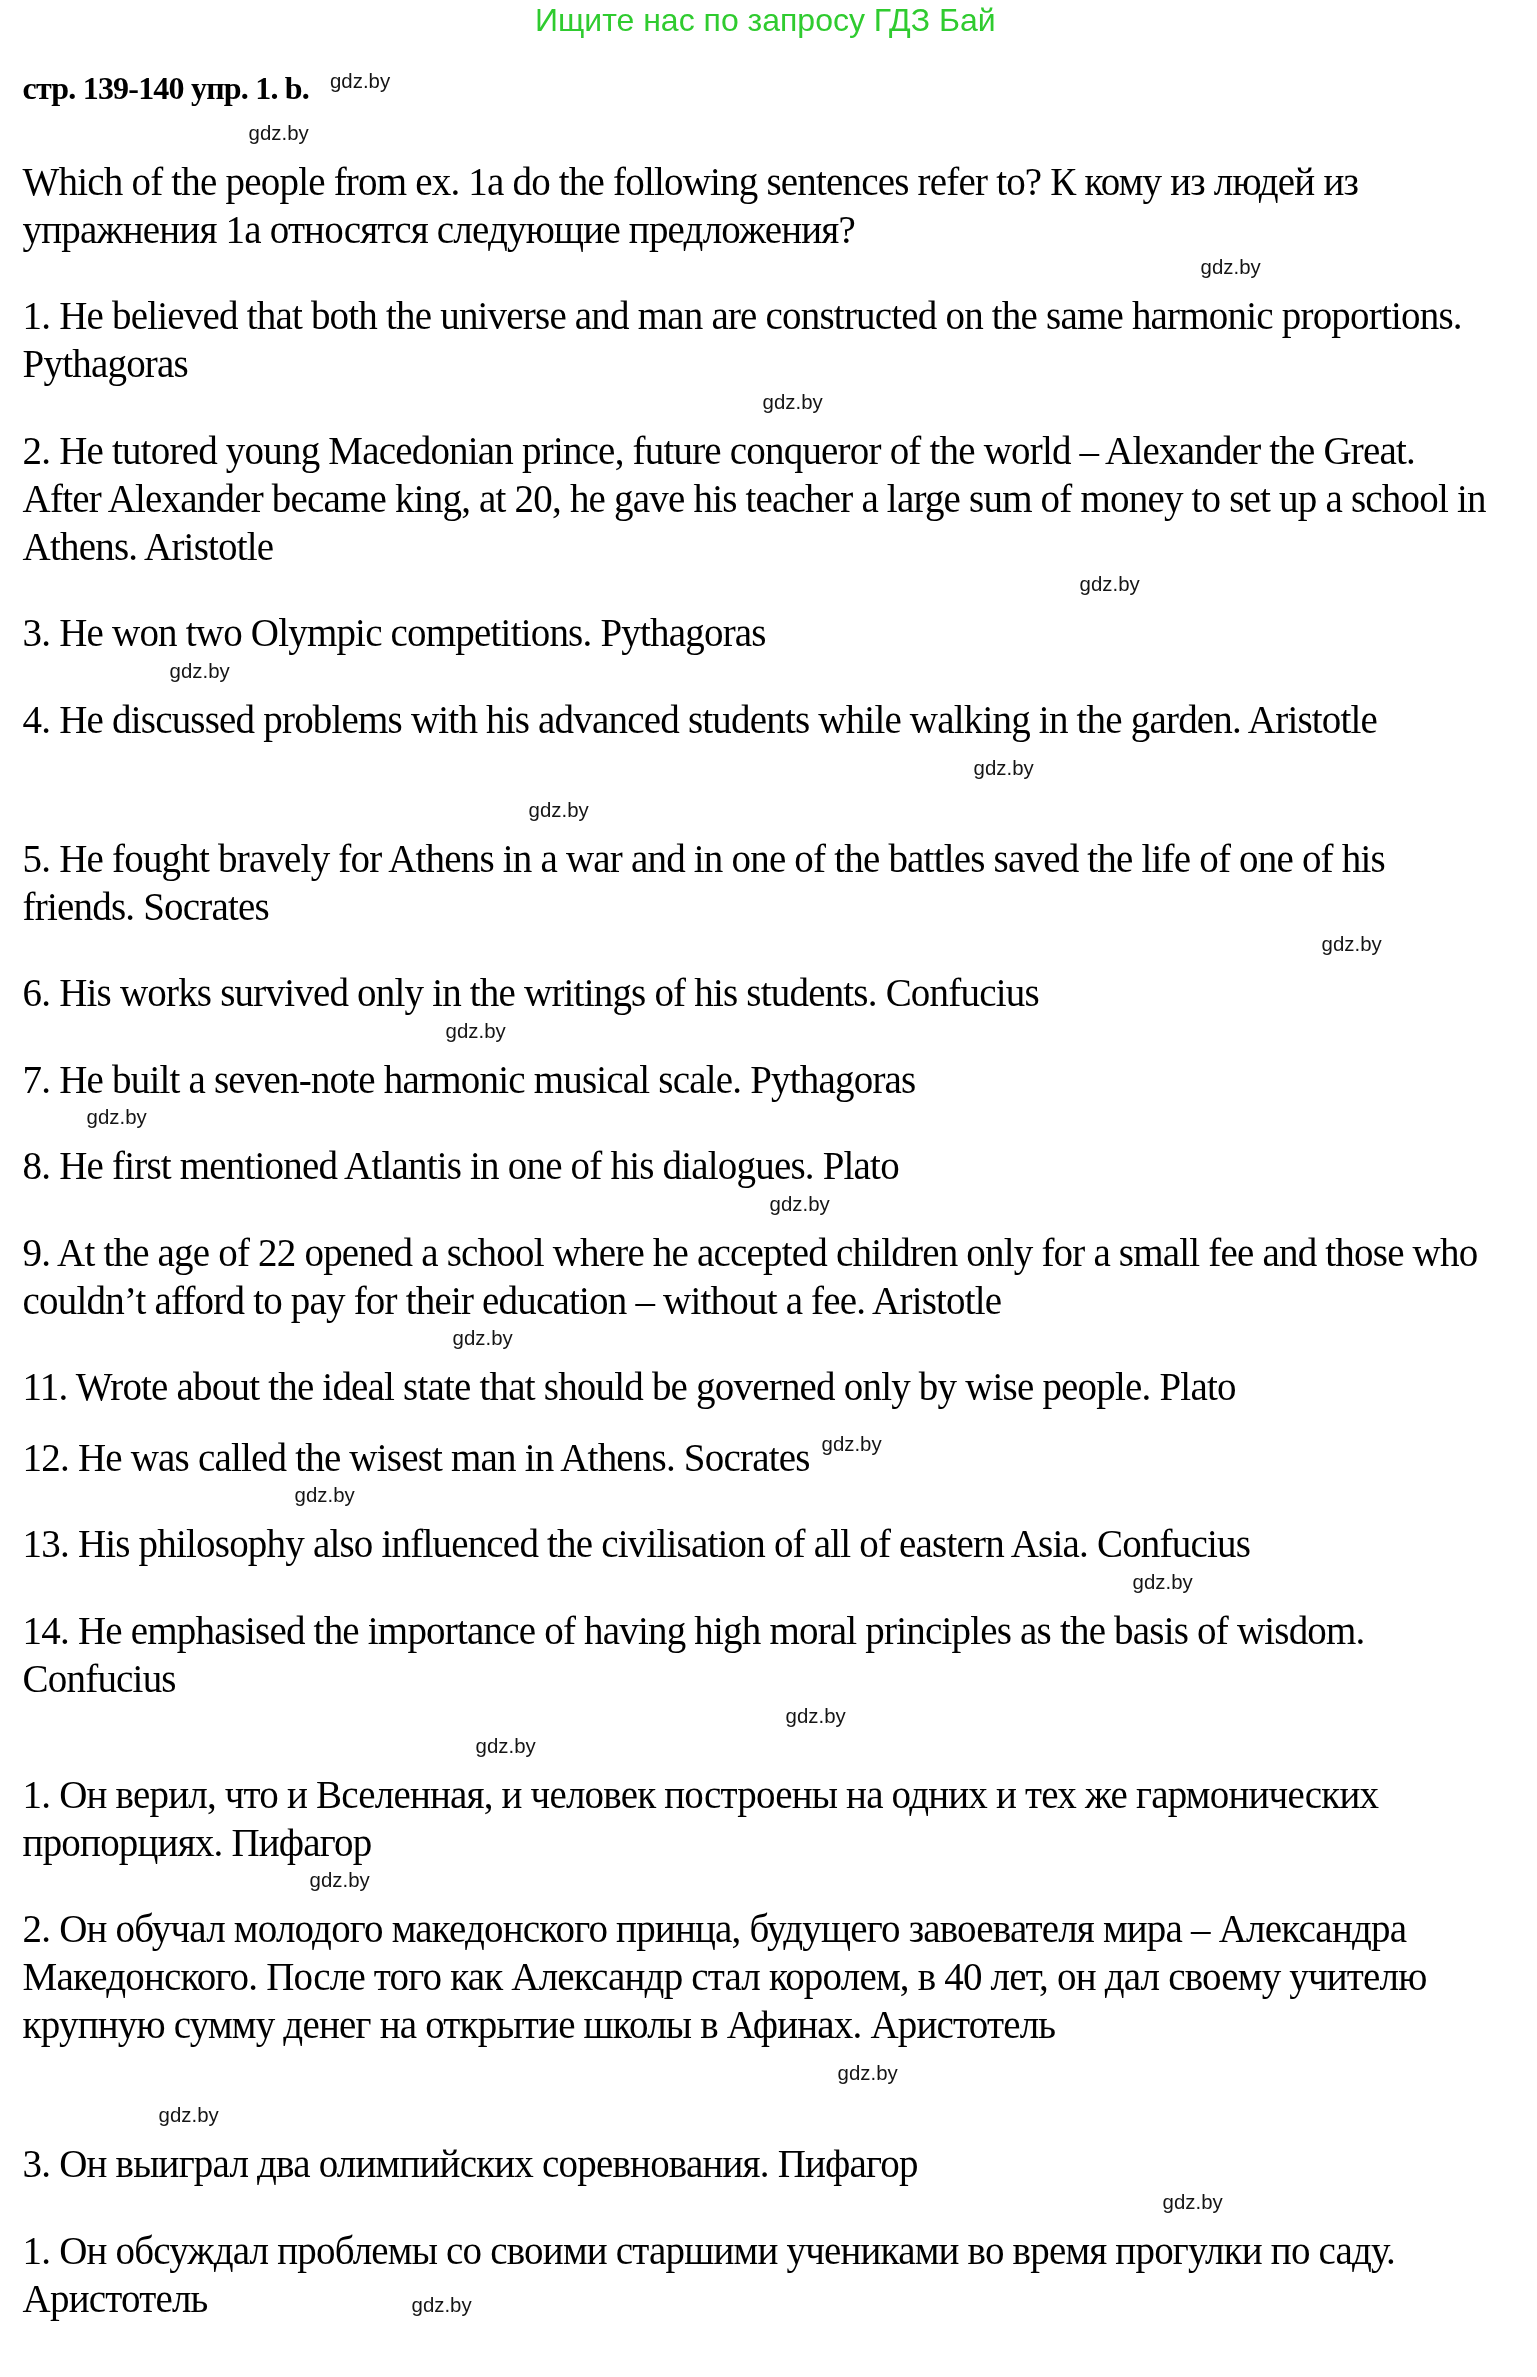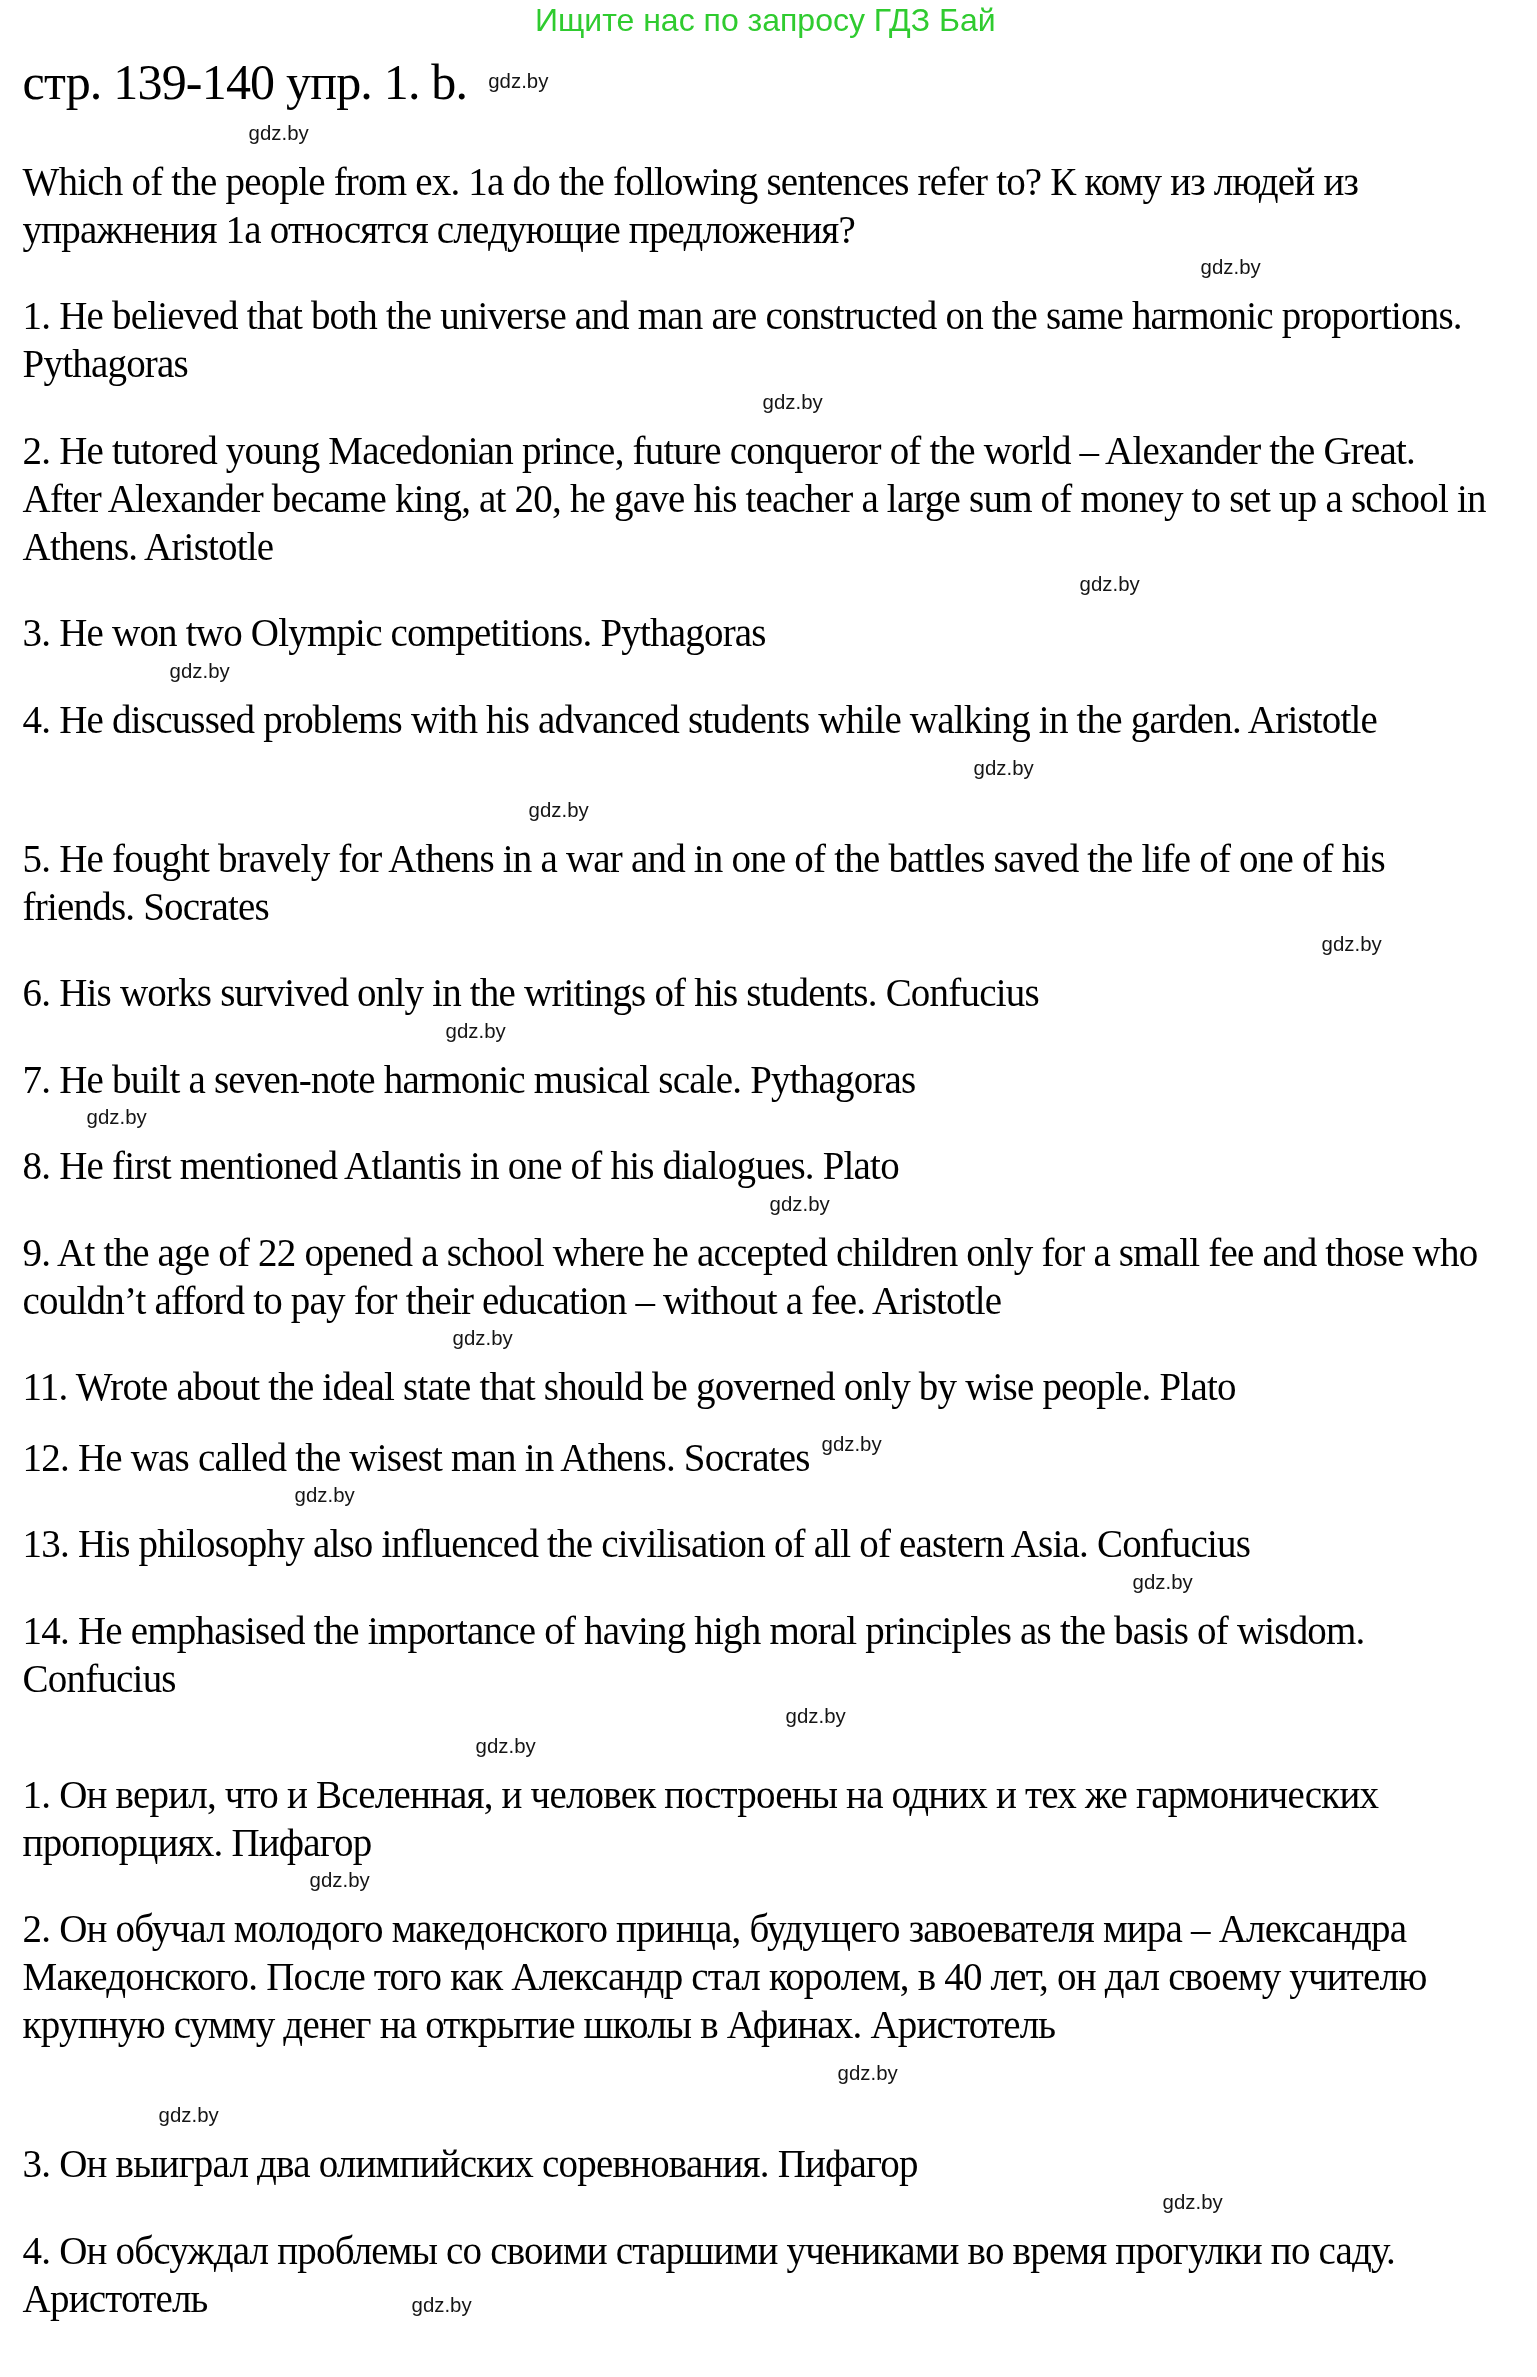--- a/index.html
+++ b/index.html
@@ -23,22 +23,22 @@
     line-height:30px;
     color:#2fcb2f;
     font-weight:400;
   }
   .head-row{
     margin-top:21px;
     line-height:50px;
     white-space:nowrap;
   }
   .heading{
-    font-size:50px;
-    font-weight:normal;
+    font-size:32px;
+    font-weight:bold;
     letter-spacing:-0.8px;
   }
   .para{
     font-size:39px;
     line-height:48px;
     letter-spacing:-0.8px;
     margin:9px 16px 0 0;
   }
   .wm{
     font-family:"Liberation Sans", sans-serif;
@@ -131,16 +131,16 @@
   <div class="wm-line"><span class="wm" style="margin-left:287px">gdz.by</span></div>
 
   <p class="para"><span>2. Он обучал молодого македонского принца, будущего завоевателя мира – Александра Македонского. После того как Александр стал королем, в 40 лет, он дал своему учителю крупную сумму денег на открытие школы в Афинах.</span> <span>Аристотель</span><span class="wm wm-up" style="margin-left:815px">gdz.by</span></p>
 
   <div class="wm-line"><span class="wm" style="margin-left:136px">gdz.by</span></div>
 
   <p class="para"><span>3. Он выиграл два олимпийских соревнования.</span> <span>Пифагор</span></p>
 
   <div class="wm-line"><span class="wm" style="margin-left:1140px">gdz.by</span></div>
 
-  <p class="para"><span>4. Он обсуждал проблемы со своими старшими учениками во время прогулки по саду.</span> <span>Аристотель</span><span class="wm" style="margin-left:204px">gdz.by</span></p>
+  <p class="para"><span>1. Он обсуждал проблемы со своими старшими учениками во время прогулки по саду.</span> <span>Аристотель</span><span class="wm" style="margin-left:204px">gdz.by</span></p>
 
 </div>
 
 
 </body></html>

